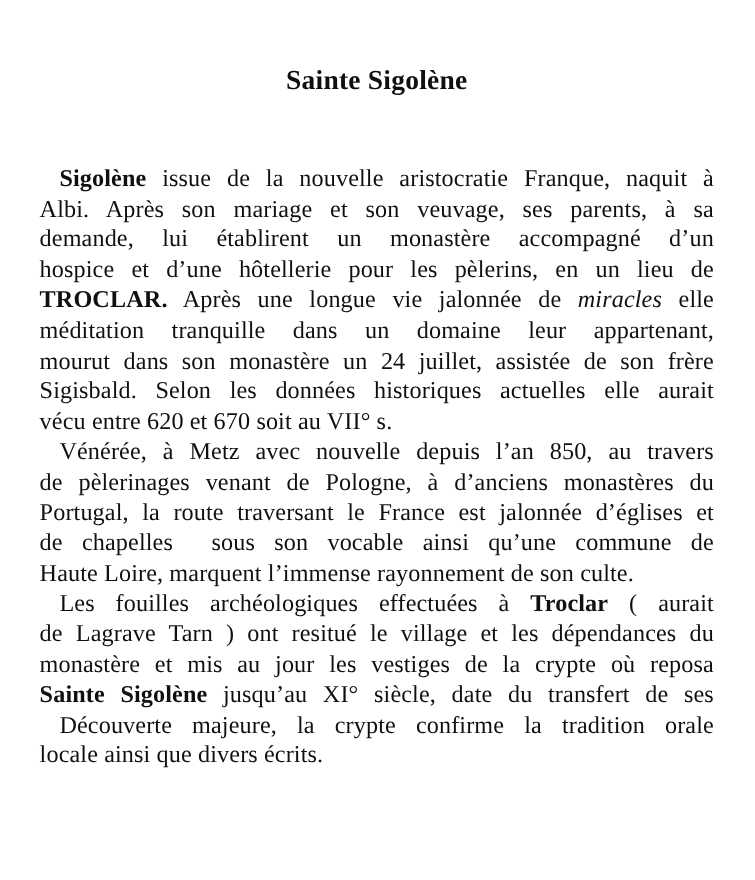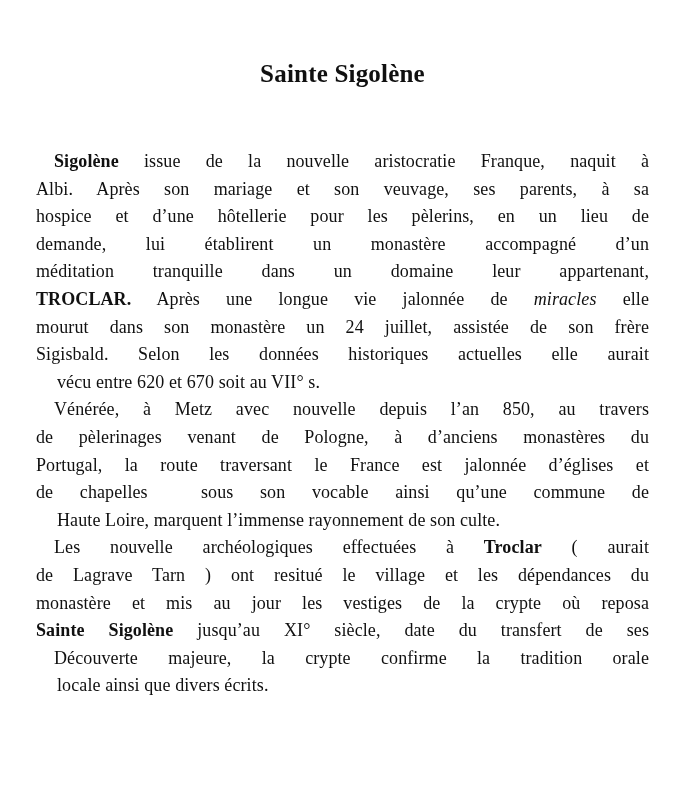--- a/index.html
+++ b/index.html
@@ -19,66 +19,65 @@
   }
   .title {
     text-align: center;
     font-size: 25px;
     font-weight: 700;
     line-height: 36px;
     letter-spacing: 0.2px;
     margin-bottom: 56px;
   }
   .doc-body {
-    font-size: 18px;
+    font-size: 22px;
     line-height: 27.6px;
     letter-spacing: 0.1px;
   }
   .line {
     text-align: justify;
     text-align-last: justify;
     -moz-text-align-last: justify;
     white-space: normal;
   }
   .line.last {
     text-align: center;
     text-align-last: left;
-    margin-left: 21px;
     -moz-text-align-last: left;
   }
   .line.indent { text-indent: 18px; }
   .seg-bold { font-weight: 700; }
   .seg-italic { font-style: italic; }
 </style>
 </head>
 <body>
 
 <div class="page">
   <h1 class="title">Sainte Sigolène</h1>
   <div class="doc-body">
       <div class="paragraph">
         <div class="line indent"><span class="seg-bold">Sigolène</span><span class="seg"> issue de la nouvelle aristocratie Franque, naquit à</span></div>
         <div class="line"><span class="seg">Albi. Après son mariage et son veuvage, ses parents, à sa</span></div>
+        <div class="line"><span class="seg">demande, lui établirent un monastère accompagné d’un</span></div>
         <div class="line"><span class="seg">hospice et d’une hôtellerie pour les pèlerins, en un lieu de</span></div>
-        <div class="line"><span class="seg">demande, lui établirent un monastère accompagné d’un</span></div>
+        <div class="line"><span class="seg-bold">TROCLAR.</span><span class="seg"> Après une longue vie jalonnée de </span><span class="seg-italic">miracles</span><span class="seg"> elle</span></div>
         <div class="line"><span class="seg">méditation tranquille dans un domaine leur appartenant,</span></div>
-        <div class="line"><span class="seg-bold">TROCLAR.</span><span class="seg"> Après une longue vie jalonnée de </span><span class="seg-italic">miracles</span><span class="seg"> elle</span></div>
         <div class="line"><span class="seg">mourut dans son monastère un 24 juillet, assistée de son frère</span></div>
         <div class="line"><span class="seg">Sigisbald. Selon les données historiques actuelles elle aurait</span></div>
         <div class="line last"><span class="seg">vécu entre 620 et 670 soit au VII° s.</span></div>
       </div>
       <div class="paragraph">
         <div class="line indent"><span class="seg">Vénérée, à Metz avec nouvelle depuis l’an 850, au travers</span></div>
         <div class="line"><span class="seg">de pèlerinages venant de Pologne, à d’anciens monastères du</span></div>
         <div class="line"><span class="seg">Portugal, la route traversant le France est jalonnée d’églises et</span></div>
         <div class="line"><span class="seg">de chapelles&nbsp; sous son vocable ainsi qu’une commune de</span></div>
         <div class="line last"><span class="seg">Haute Loire, marquent l’immense rayonnement de son culte.</span></div>
       </div>
       <div class="paragraph">
-        <div class="line indent"><span class="seg">Les nouvelle archéologiques effectuées à </span><span class="seg-bold">Troclar</span><span class="seg"> ( aurait</span></div>
+        <div class="line indent"><span class="seg">Les fouilles archéologiques effectuées à </span><span class="seg-bold">Troclar</span><span class="seg"> ( aurait</span></div>
         <div class="line"><span class="seg">de Lagrave Tarn ) ont resitué le village et les dépendances du</span></div>
         <div class="line"><span class="seg">monastère et mis au jour les vestiges de la crypte où reposa</span></div>
         <div class="line"><span class="seg-bold">Sainte Sigolène</span><span class="seg"> jusqu’au XI° siècle, date du transfert de ses</span></div>
       </div>
       <div class="paragraph">
         <div class="line indent"><span class="seg">Découverte majeure, la crypte confirme la tradition orale</span></div>
         <div class="line last"><span class="seg">locale ainsi que divers écrits.</span></div>
       </div>
     </div>
 </div>

